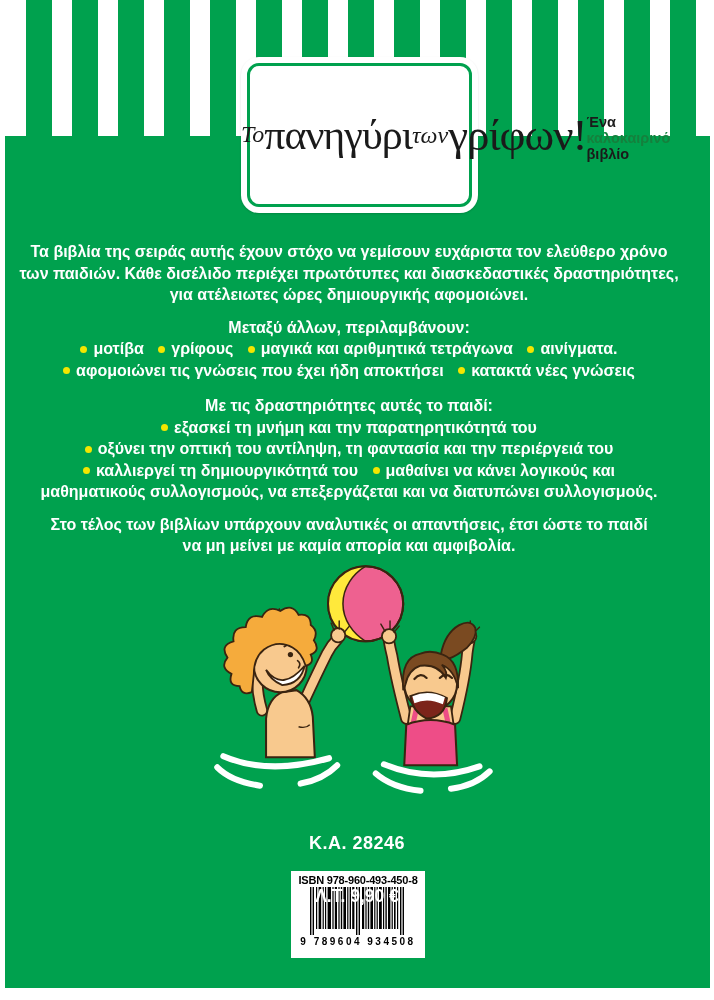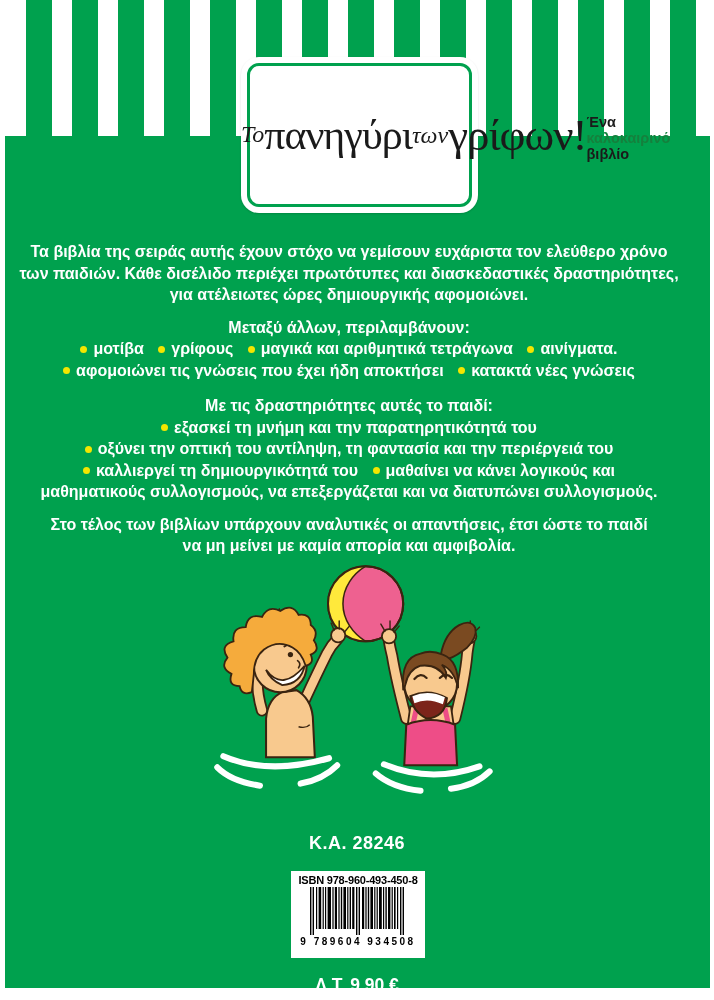--- a/index.html
+++ b/index.html
@@ -42,21 +42,21 @@
   
   .illo{position:absolute;left:205px;top:556px;}
 
   
   .ka{position:absolute;left:0;right:0;top:833px;text-align:center;color:#ffffff;
     font-size:18px;font-weight:bold;letter-spacing:.5px;}
   .barcode-box{position:absolute;left:291px;top:853px;width:134px;height:87px;
     background:#ffffff;display:flex;flex-direction:column;align-items:center;margin-top:18px;}
   .isbn{font-size:11px;font-weight:bold;color:#000;margin-top:3px;letter-spacing:-0.2px;white-space:nowrap;}
   .digits{font-size:10px;font-weight:bold;color:#000;letter-spacing:2.5px;margin-top:-2px;white-space:nowrap;}
-  .price{position:absolute;left:0;right:0;top:975px;text-align:center;color:#ffffff;
+  .price{position:absolute;left:0;right:0;top:886px;text-align:center;color:#ffffff;
     font-size:17.5px;font-weight:bold;}
 </style>
 </head>
 <body>
 
 <div class="page">
 
   <div class="stripes"></div>
   <div class="panel"></div>
 

